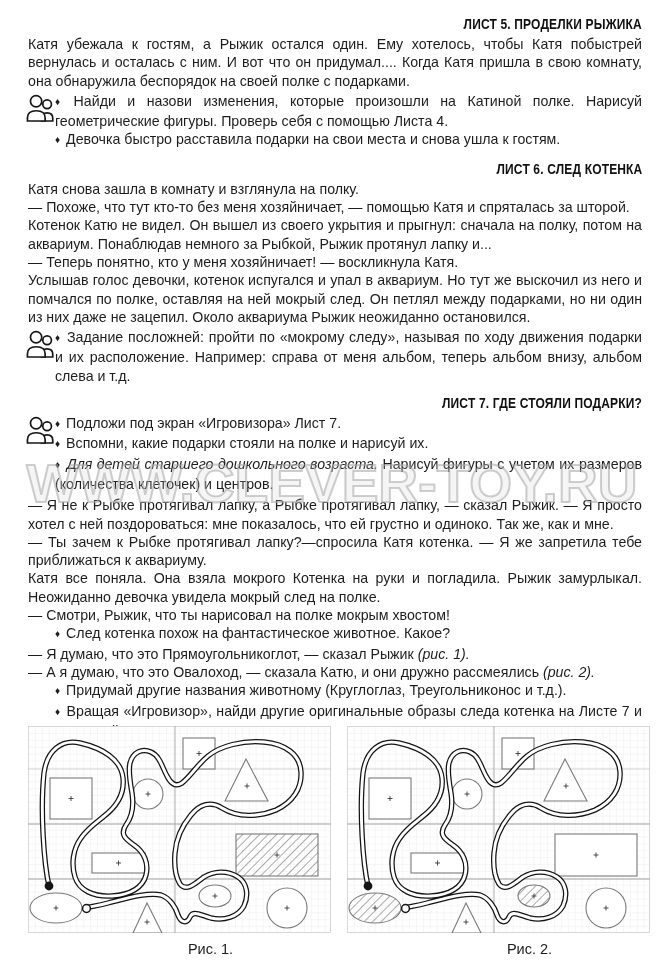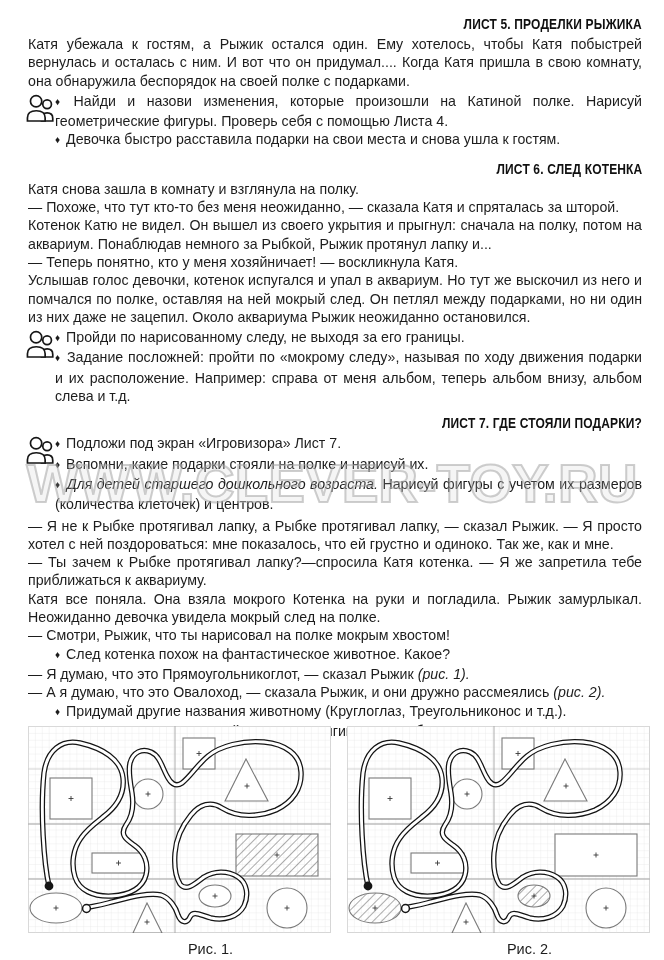--- a/index.html
+++ b/index.html
@@ -53,35 +53,34 @@
           <path d="M2.6 29.3 v-3.6 q0-7.3 9.4-7.3 q9.4 0 9.4 7.3 v3.6 z" fill="#fff" stroke="#161616" stroke-width="1.8"></path>
           <circle cx="11.8" cy="8.3" r="6" fill="#fff" stroke="#161616" stroke-width="1.8"></circle>
         </svg>
       </span>
       <div class="task"><span class="bullet">♦</span><span>Найди и назови изменения, которые произошли на Катиной полке. Нарисуй геометрические фигуры. Проверь себя с помощью Листа 4.</span></div>
       <div class="task"><span class="bullet">♦</span><span>Девочка быстро расставила подарки на свои места и снова ушла к гостям.</span></div>
     </div>
 
     <div class="sec-title"><span>ЛИСТ 6. СЛЕД КОТЕНКА</span></div>
     <p class="body noj">Катя снова зашла в комнату и взглянула на полку.</p>
-    <p class="body noj">— Похоже, что тут кто-то без меня неожиданно, — сказала Катя и спряталась за шторой.</p>
+    <p class="body noj">— Похоже, что тут кто-то без меня хозяйничает, — помощью Катя и спряталась за шторой.</p>
     <p class="body">Котенок Катю не видел. Он вышел из своего укрытия и прыгнул: сначала на полку, потом на аквариум. Понаблюдав немного за Рыбкой, Рыжик протянул лапку и...</p>
     <p class="body noj">— Теперь понятно, кто у меня хозяйничает! — воскликнула Катя.</p>
     <p class="body">Услышав голос девочки, котенок испугался и упал в аквариум. Но тут же выскочил из него и помчался по полке, оставляя на ней мокрый след. Он петлял между подарками, но ни один из них даже не зацепил. Около аквариума Рыжик неожиданно остановился.</p>
 
     <div class="tasks">
       <span class="icon">
         <svg viewBox="0 0 34 32" width="32" height="31">
           <circle cx="23.5" cy="11.5" r="4.6" fill="#fff" stroke="#161616" stroke-width="1.8"></circle>
           <path d="M17.5 29.3 v-2.8 q0-5.8 6-5.8 q6 0 6 5.8 v2.8 z" fill="#fff" stroke="#161616" stroke-width="1.8"></path>
           <path d="M2.6 29.3 v-3.6 q0-7.3 9.4-7.3 q9.4 0 9.4 7.3 v3.6 z" fill="#fff" stroke="#161616" stroke-width="1.8"></path>
           <circle cx="11.8" cy="8.3" r="6" fill="#fff" stroke="#161616" stroke-width="1.8"></circle>
         </svg>
       </span>
-      <div class="task"><span class="bullet">♦</span><span>Пройди по нарисованному следу, не выходя за его границы.</span></div>
       <div class="task"><span class="bullet">♦</span><span>Задание посложней: пройти по «мокрому следу», называя по ходу движения подарки и их расположение. Например: справа от меня альбом, теперь альбом внизу, альбом слева и т.д.</span></div>
     </div>
 
     <div class="sec-title"><span>ЛИСТ 7. ГДЕ СТОЯЛИ ПОДАРКИ?</span></div>
 
     <div class="tasks">
       <span class="icon">
         <svg viewBox="0 0 34 32" width="32" height="31">
           <circle cx="23.5" cy="11.5" r="4.6" fill="#fff" stroke="#161616" stroke-width="1.8"></circle>
           <path d="M17.5 29.3 v-2.8 q0-5.8 6-5.8 q6 0 6 5.8 v2.8 z" fill="#fff" stroke="#161616" stroke-width="1.8"></path>
@@ -95,21 +94,21 @@
     </div>
 
     <p class="body">— Я не к Рыбке протягивал лапку, а Рыбке протягивал лапку, — сказал Рыжик. — Я просто хотел с ней поздороваться: мне показалось, что ей грустно и одиноко. Так же, как и мне.</p>
     <p class="body">— Ты зачем к Рыбке протягивал лапку?—спросила Катя котенка. — Я же запретила тебе приближаться к аквариуму.</p>
     <p class="body">Катя все поняла. Она взяла мокрого Котенка на руки и погладила. Рыжик замурлыкал. Неожиданно девочка увидела мокрый след на полке.</p>
     <p class="body noj">— Смотри, Рыжик, что ты нарисовал на полке мокрым хвостом!</p>
 
     <div class="task"><span class="bullet">♦</span><span>След котенка похож на фантастическое животное. Какое?</span></div>
 
     <p class="body noj"><span>— Я думаю, что это Прямоугольникоглот, — сказал Рыжик </span><span class="ref">(рис. 1).</span></p>
-    <p class="body noj"><span>— А я думаю, что это Овалоход, — сказала Рыжик, и они дружно рассмеялись </span><span class="ref">(рис. 2).</span></p>
+    <p class="body noj"><span>— А я думаю, что это Овалоход, — сказала Катю, и они дружно рассмеялись </span><span class="ref">(рис. 2).</span></p>
 
     <div class="task"><span class="bullet">♦</span><span>Придумай другие названия животному (Круглоглаз, Треугольниконос и т.д.).</span></div>
     <div class="task"><span class="bullet">♦</span><span>Вращая «Игровизор», найди другие оригинальные образы следа котенка на Листе 7 и придумай им названия.</span></div>
 
   </div>
 
   <div class="figrow">
     <div class="figbox f0">
       <div class="figdraw" id="fig0"><svg width="303" height="207" viewBox="0 0 303 207">
             <defs>

